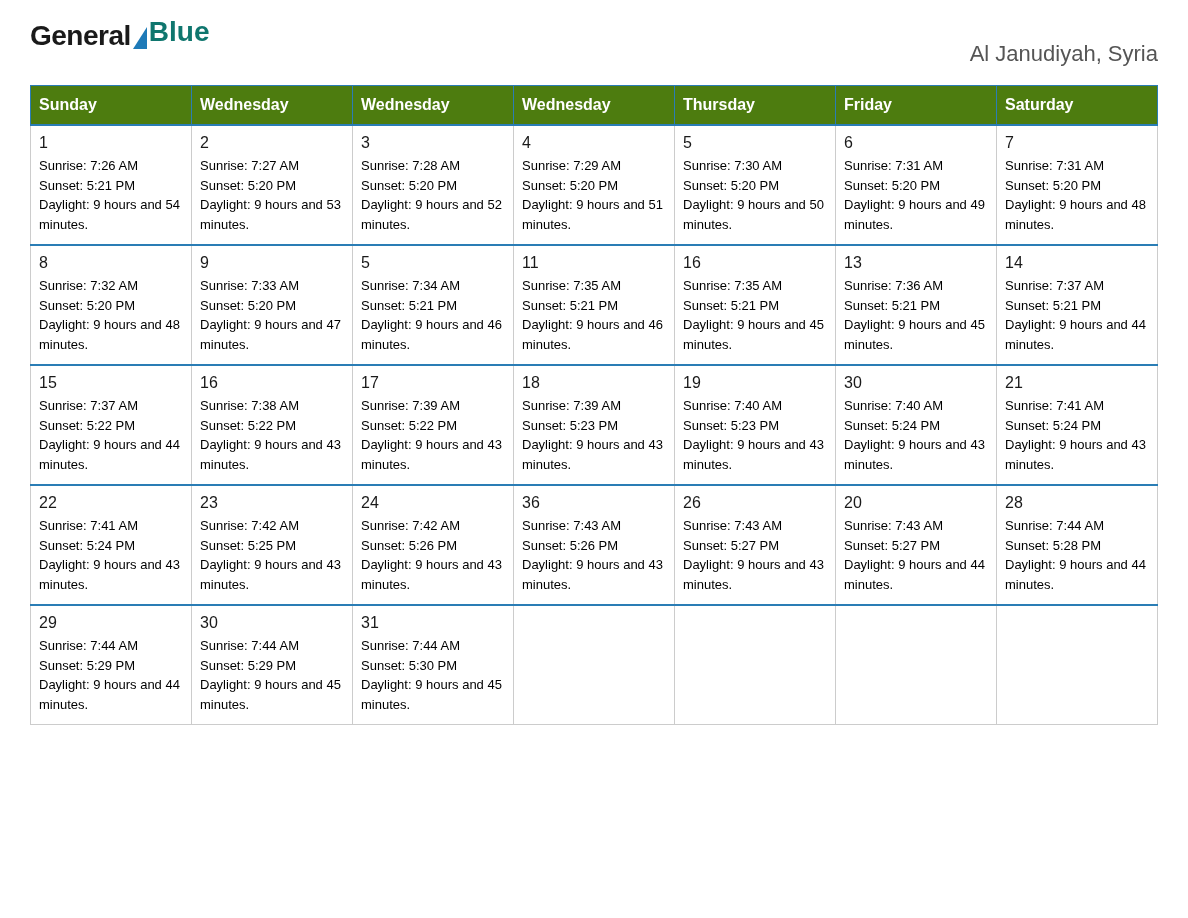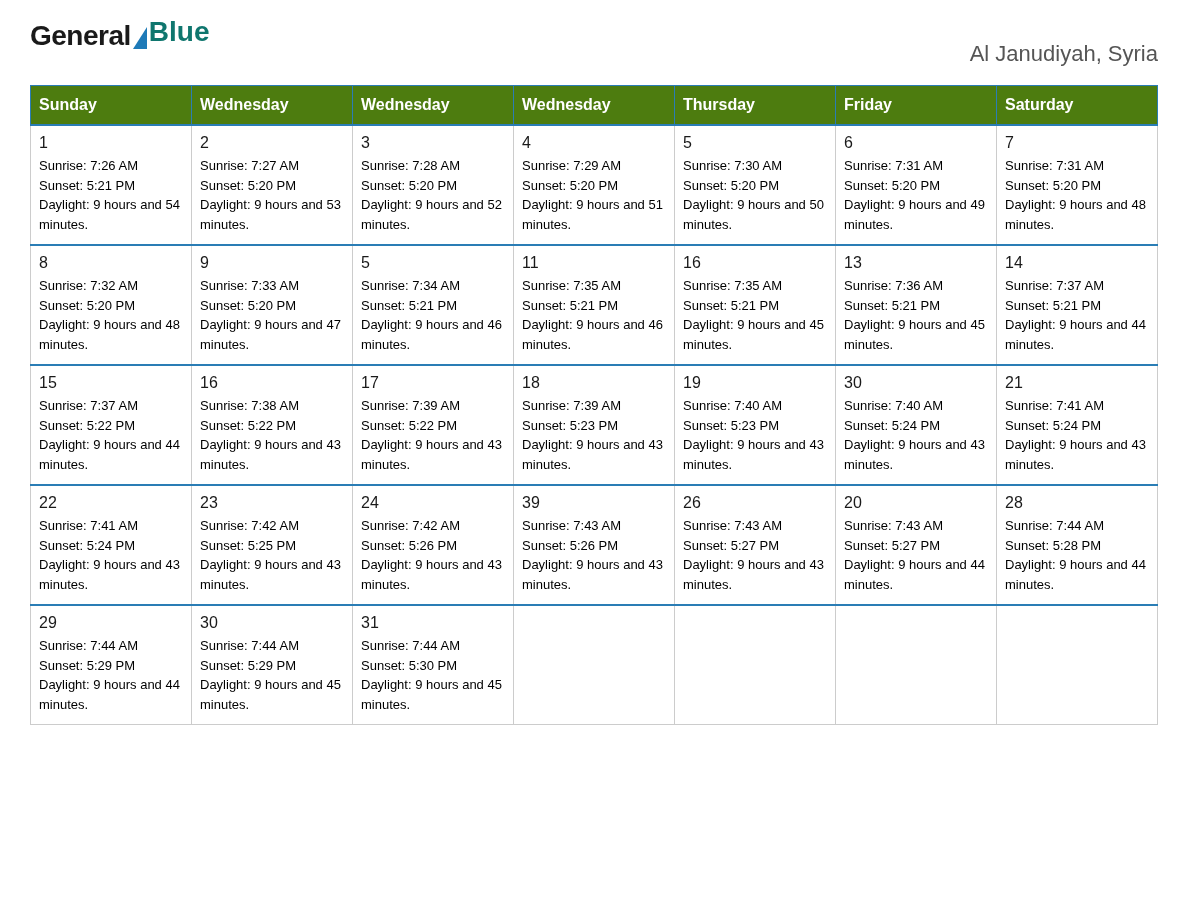--- a/index.html
+++ b/index.html
@@ -231,21 +231,21 @@
         </td>
         <td>
           <span class="day-number">23</span>
           <div class="day-info">Sunrise: 7:42 AM<br>Sunset: 5:25 PM<br>Daylight: 9 hours and 43 minutes.</div>
         </td>
         <td>
           <span class="day-number">24</span>
           <div class="day-info">Sunrise: 7:42 AM<br>Sunset: 5:26 PM<br>Daylight: 9 hours and 43 minutes.</div>
         </td>
         <td>
-          <span class="day-number">39</span>
+          <span class="day-number">36</span>
           <div class="day-info">Sunrise: 7:43 AM<br>Sunset: 5:26 PM<br>Daylight: 9 hours and 43 minutes.</div>
         </td>
         <td>
           <span class="day-number">26</span>
           <div class="day-info">Sunrise: 7:43 AM<br>Sunset: 5:27 PM<br>Daylight: 9 hours and 43 minutes.</div>
         </td>
         <td>
           <span class="day-number">20</span>
           <div class="day-info">Sunrise: 7:43 AM<br>Sunset: 5:27 PM<br>Daylight: 9 hours and 44 minutes.</div>
         </td>

